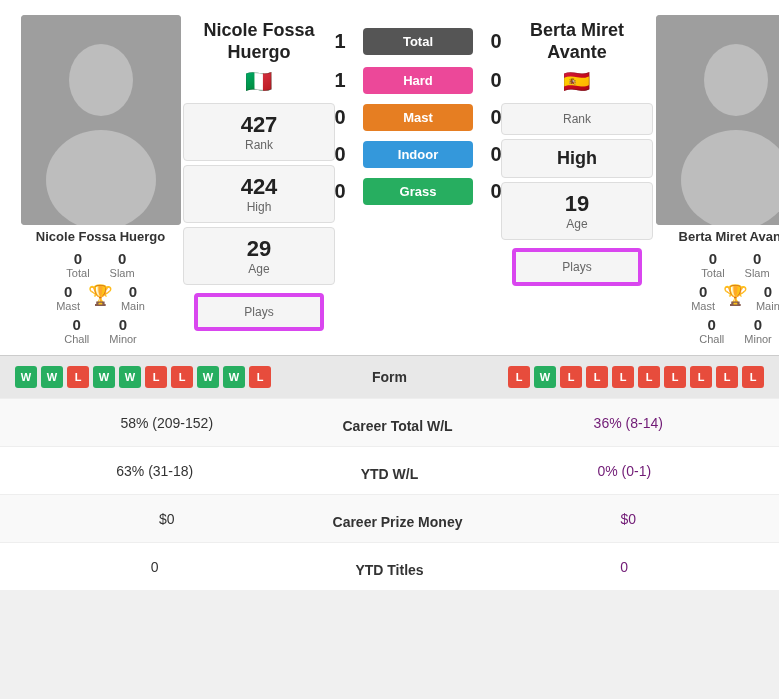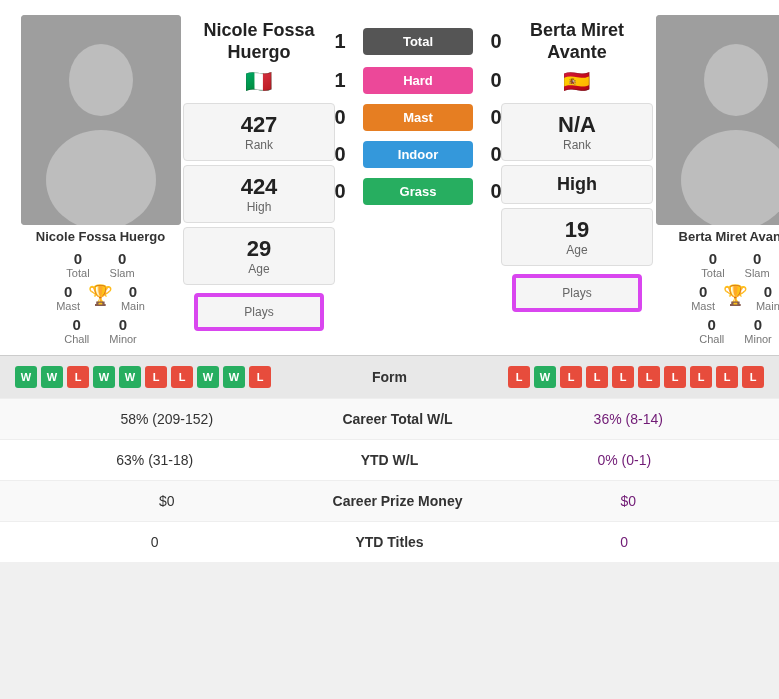--- a/index.html
+++ b/index.html
@@ -197,20 +197,21 @@
       font-size: 14px;
       color: #333;
     }
 
     .stat-row-center {
       flex: 0 0 200px;
       text-align: center;
       font-size: 14px;
       font-weight: bold;
       color: #333;
+      margin-top: 7px;
     }
 
     .stat-row-right {
       flex: 1;
       text-align: center;
       font-size: 14px;
       color: #701a75;
     }
 
     .stat-row.shaded {
@@ -371,21 +372,20 @@
         <span class="score-num">0</span>
         <button class="surface-btn btn-grass">Grass</button>
         <span class="score-num">0</span>
       </div>
     </div>
 
     <div style="display:flex; flex-direction:column; align-items:center; flex:0 0 120px; min-width:120px; padding-top:5px;">
       <div class="player-name">Berta Miret Avante</div>
       <div class="flag">🇪🇸</div>
       <div class="stats-box">
-        <div class="stats-value">N/A</div>
         <div class="stats-label">Rank</div>
       </div>
       <div class="stats-box">
         <div class="stats-value" style="font-size:18px;">High</div>
       </div>
       <div class="stats-box">
         <div class="stats-value">19</div>
         <div class="stats-label">Age</div>
       </div>
       <div class="plays-box">

